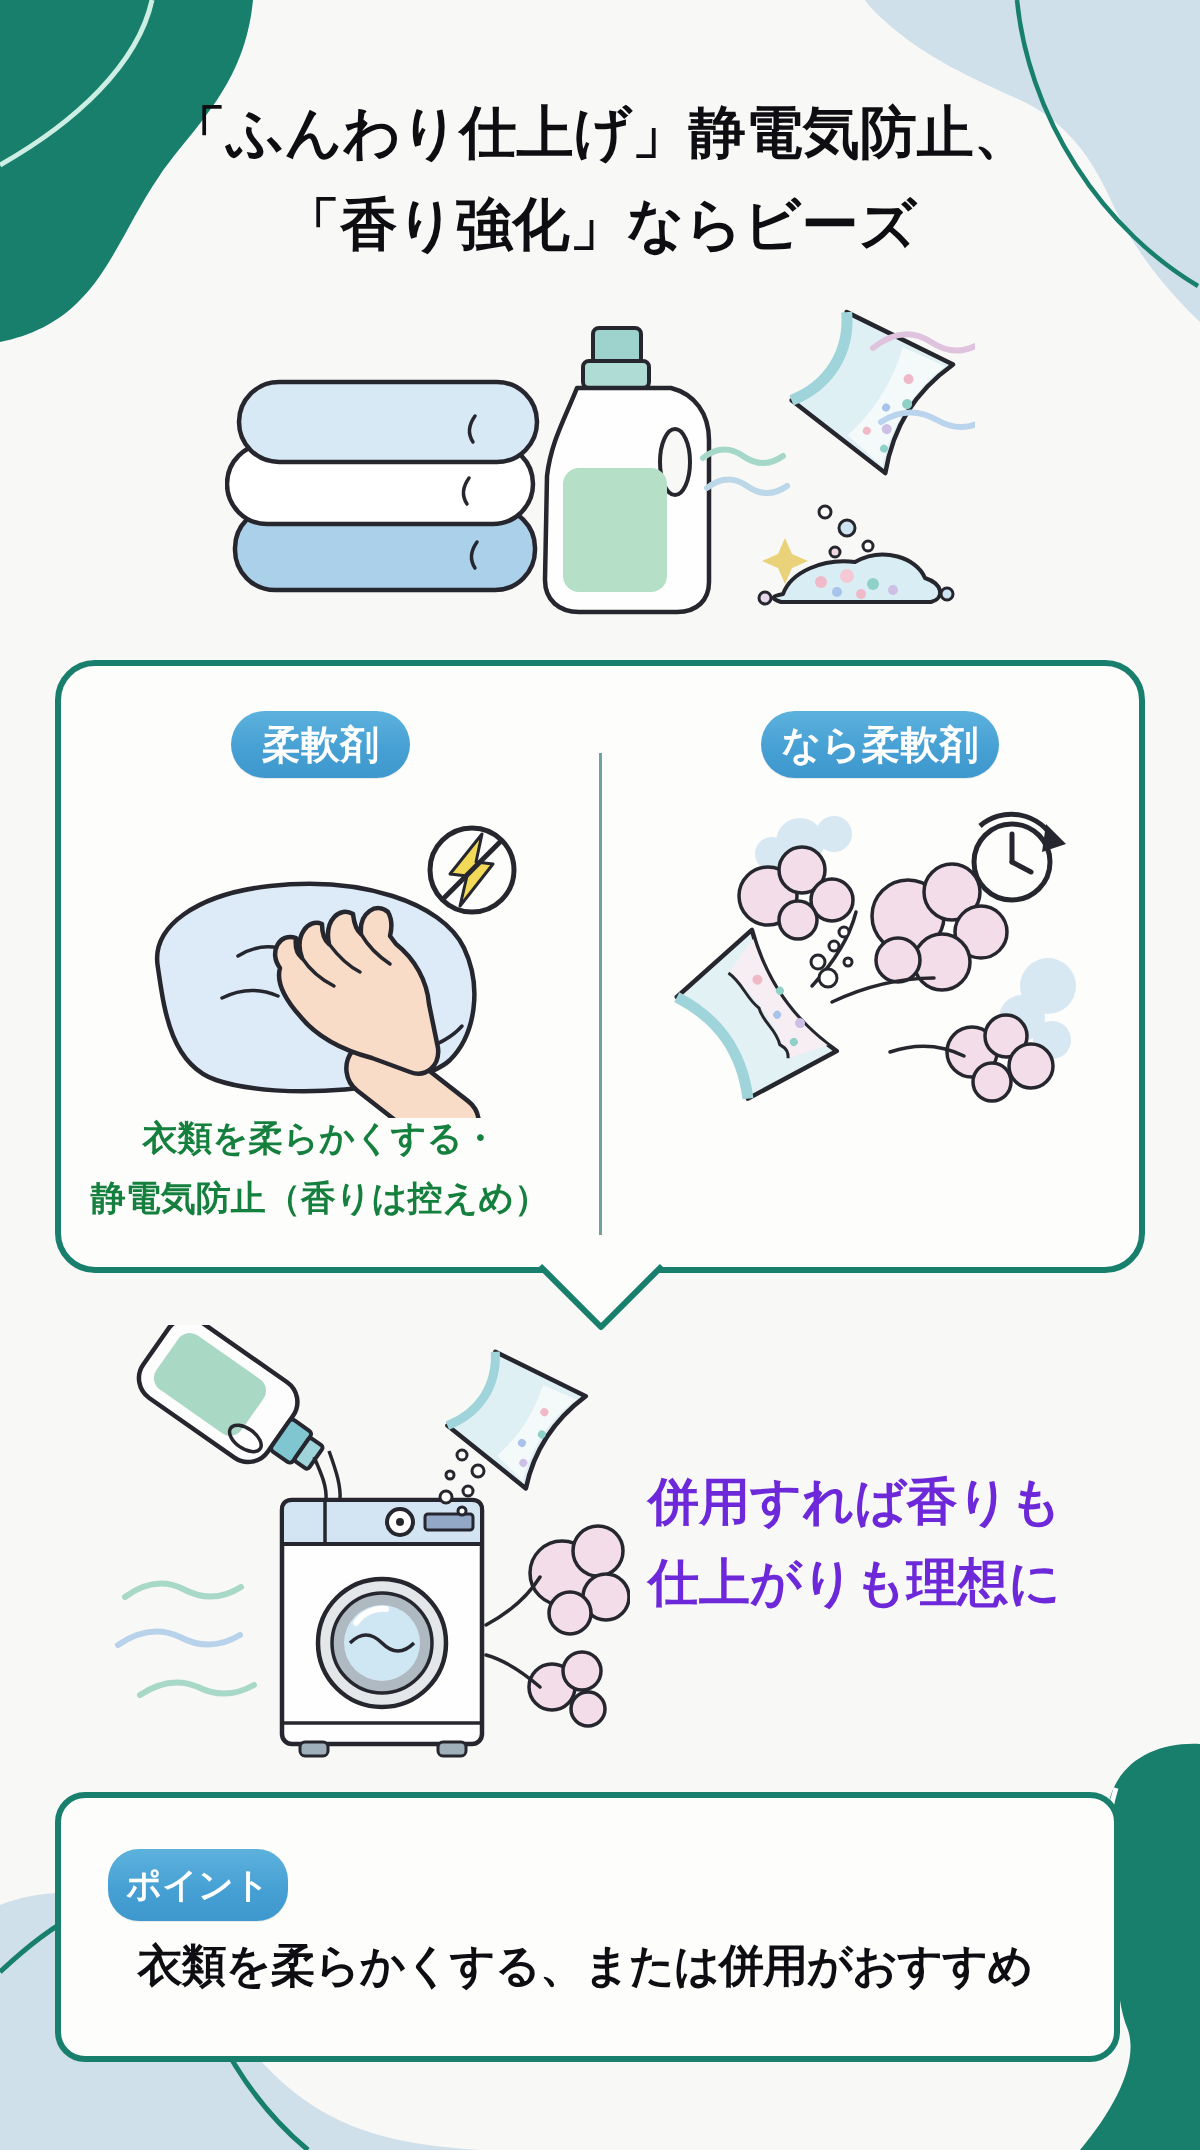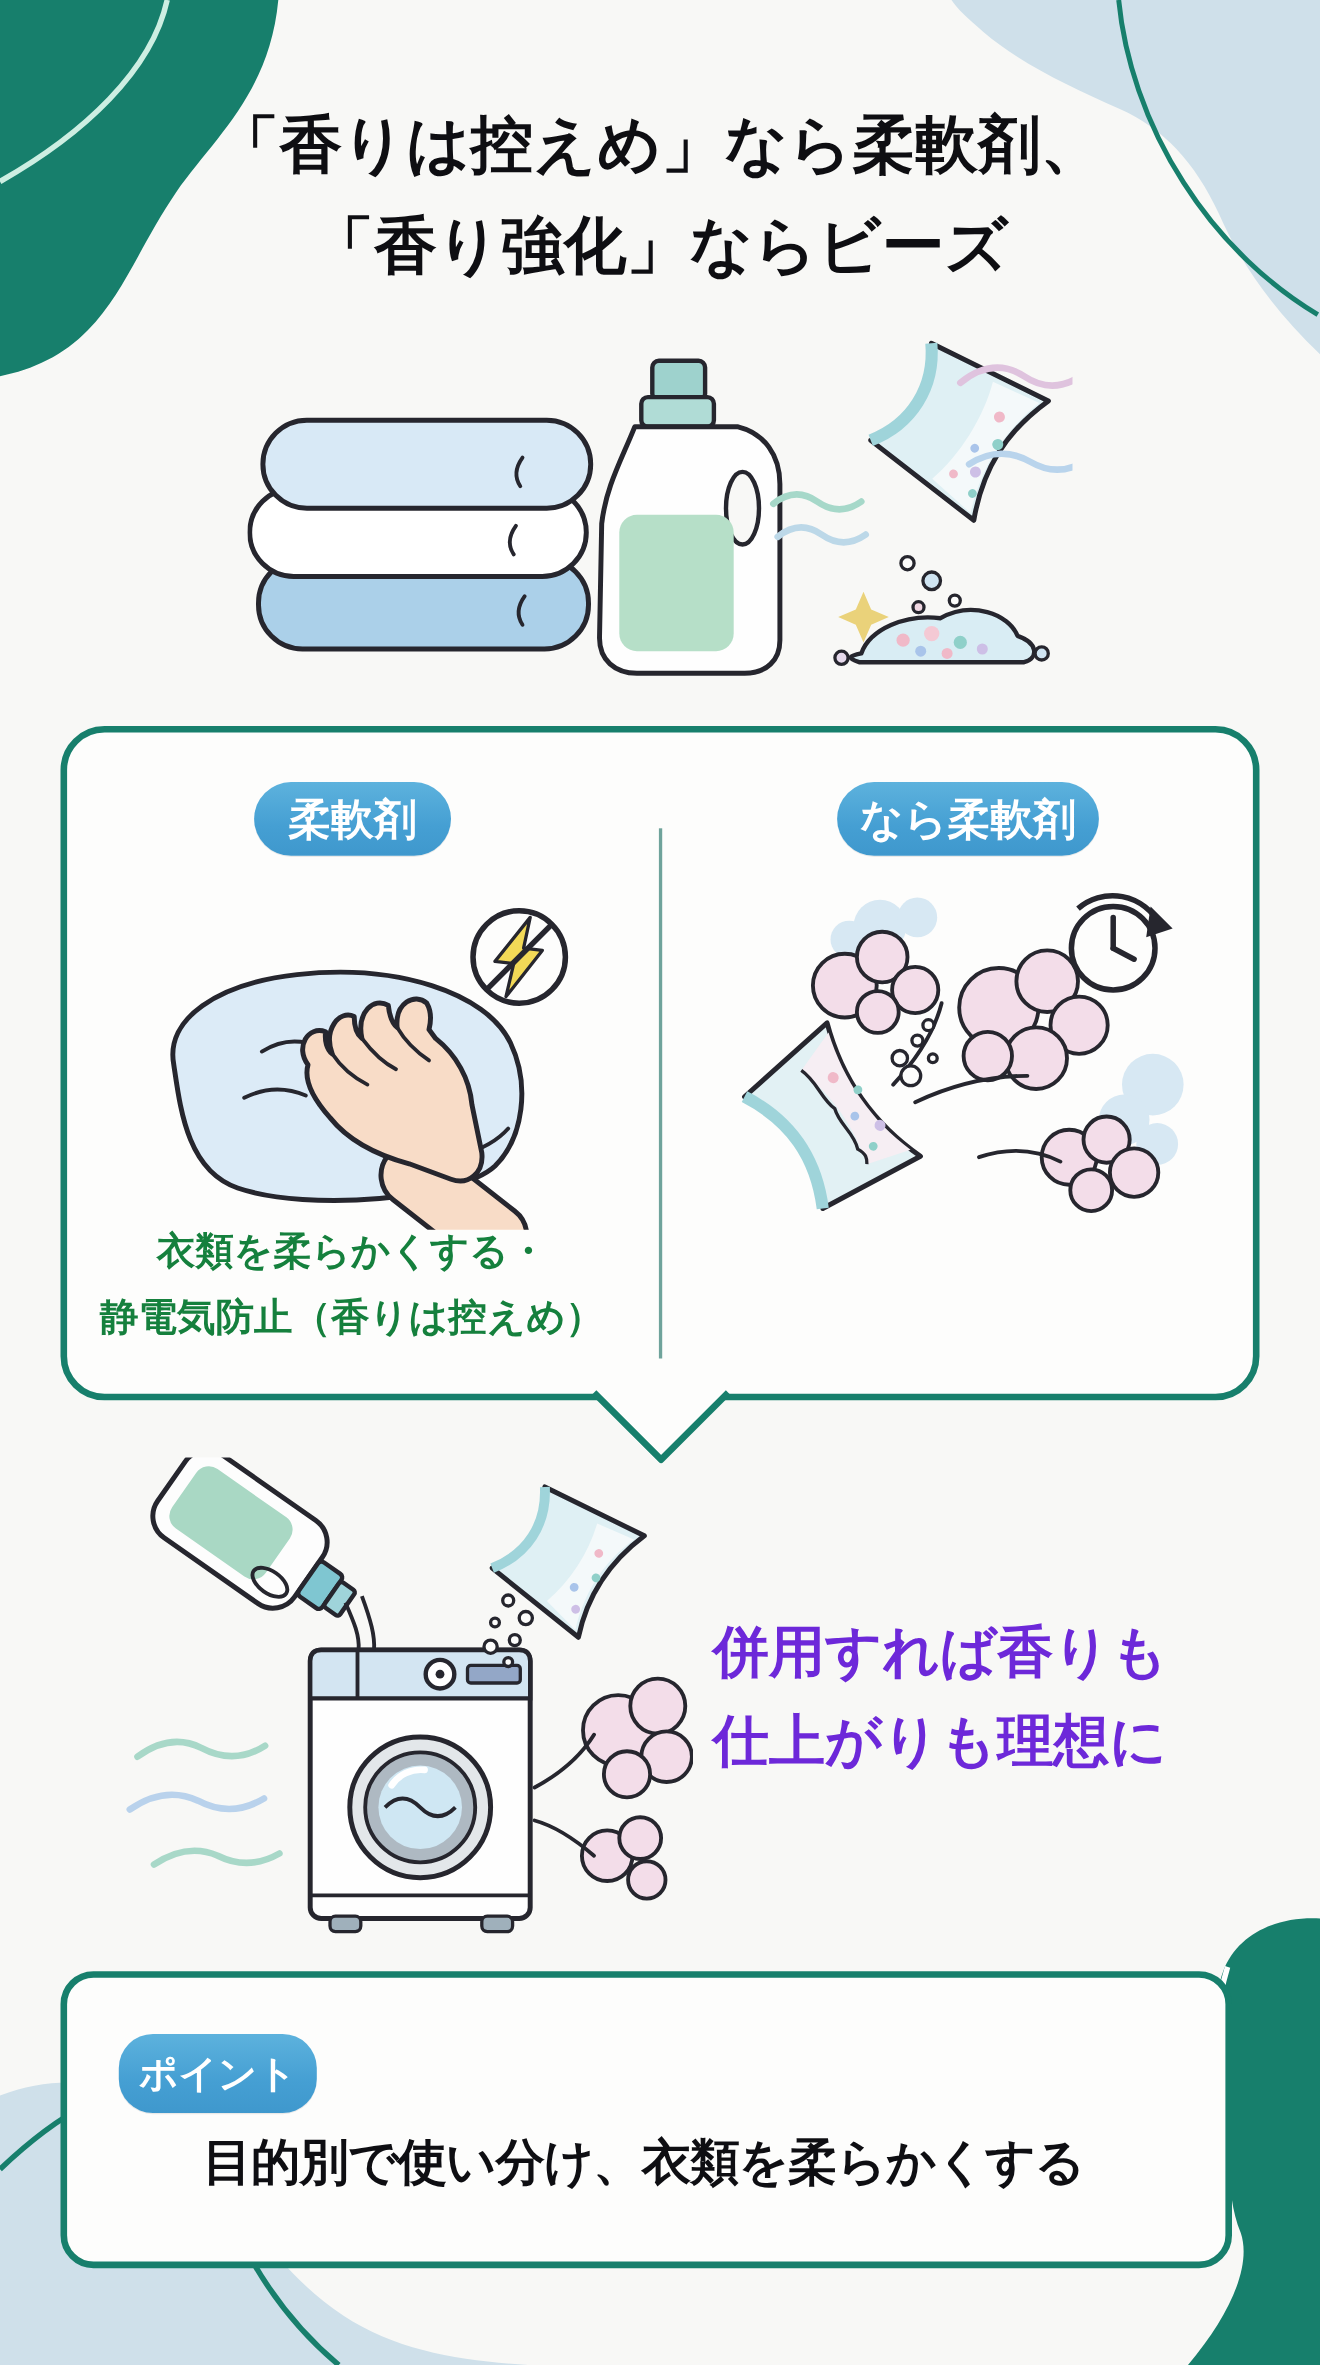--- a/index.html
+++ b/index.html
@@ -71,21 +71,21 @@
     <path d="M0,45 C70,18 142,38 182,94 C222,150 252,205 312,245 C362,278 420,286 480,290 L0,290 Z" fill="#cfe0ea"></path>
     <path d="M0,112 C55,60 105,33 140,41 C176,50 186,105 216,170 C241,222 272,260 308,290" fill="none" stroke="#177f6c" stroke-width="5"></path>
   </svg>
 
   <svg class="blob" style="left:1050px;top:1730px" width="150" height="420" viewBox="0 0 150 420">
     <path d="M150,14 C110,12 75,28 62,62 C50,94 58,130 64,170 C70,215 62,260 78,300 C88,330 68,375 30,420 L150,420 Z" fill="#177f6c"></path>
     <path d="M66,58 C54,95 57,140 64,176" fill="none" stroke="#ffffff" stroke-width="5"></path>
   </svg>
 
   <h1 class="page-title">
-    <span>「香りは控えめ」なら柔軟剤、</span><br>
+    <span>「ふんわり仕上げ」静電気防止、</span><br>
     <span>「香り強化」ならビーズ</span>
   </h1>
 
   <svg class="hero" width="750" height="335" viewBox="0 0 750 335">
     <g>
       <rect x="10" y="218" width="300" height="82" rx="40" fill="#abd0e9" stroke="#26262e" stroke-width="4.5"></rect>
       <rect x="2" y="154" width="306" height="80" rx="40" fill="#ffffff" stroke="#26262e" stroke-width="4.5"></rect>
       <rect x="14" y="92" width="298" height="80" rx="40" fill="#d8e9f6" stroke="#26262e" stroke-width="4.5"></rect>
       <path d="M250,126 q-10,14 -2,26" fill="none" stroke="#26262e" stroke-width="3.5" stroke-linecap="round"></path>
       <path d="M244,188 q-10,14 -2,26" fill="none" stroke="#26262e" stroke-width="3.5" stroke-linecap="round"></path>
@@ -307,15 +307,15 @@
 
   <p class="combo-text">
     <span>併用すれば香りも</span><br>
     <span>仕上がりも理想に</span>
   </p>
 
   <div class="point-box"></div>
   <div class="badge badge-point">
     <span>ポイント</span>
   </div>
-  <p class="point-text">目的別で使い分け、衣類を柔らかくする</p>
+  <p class="point-text">衣類を柔らかくする、または併用がおすすめ</p>
 
 </div>
 
 </body></html>

